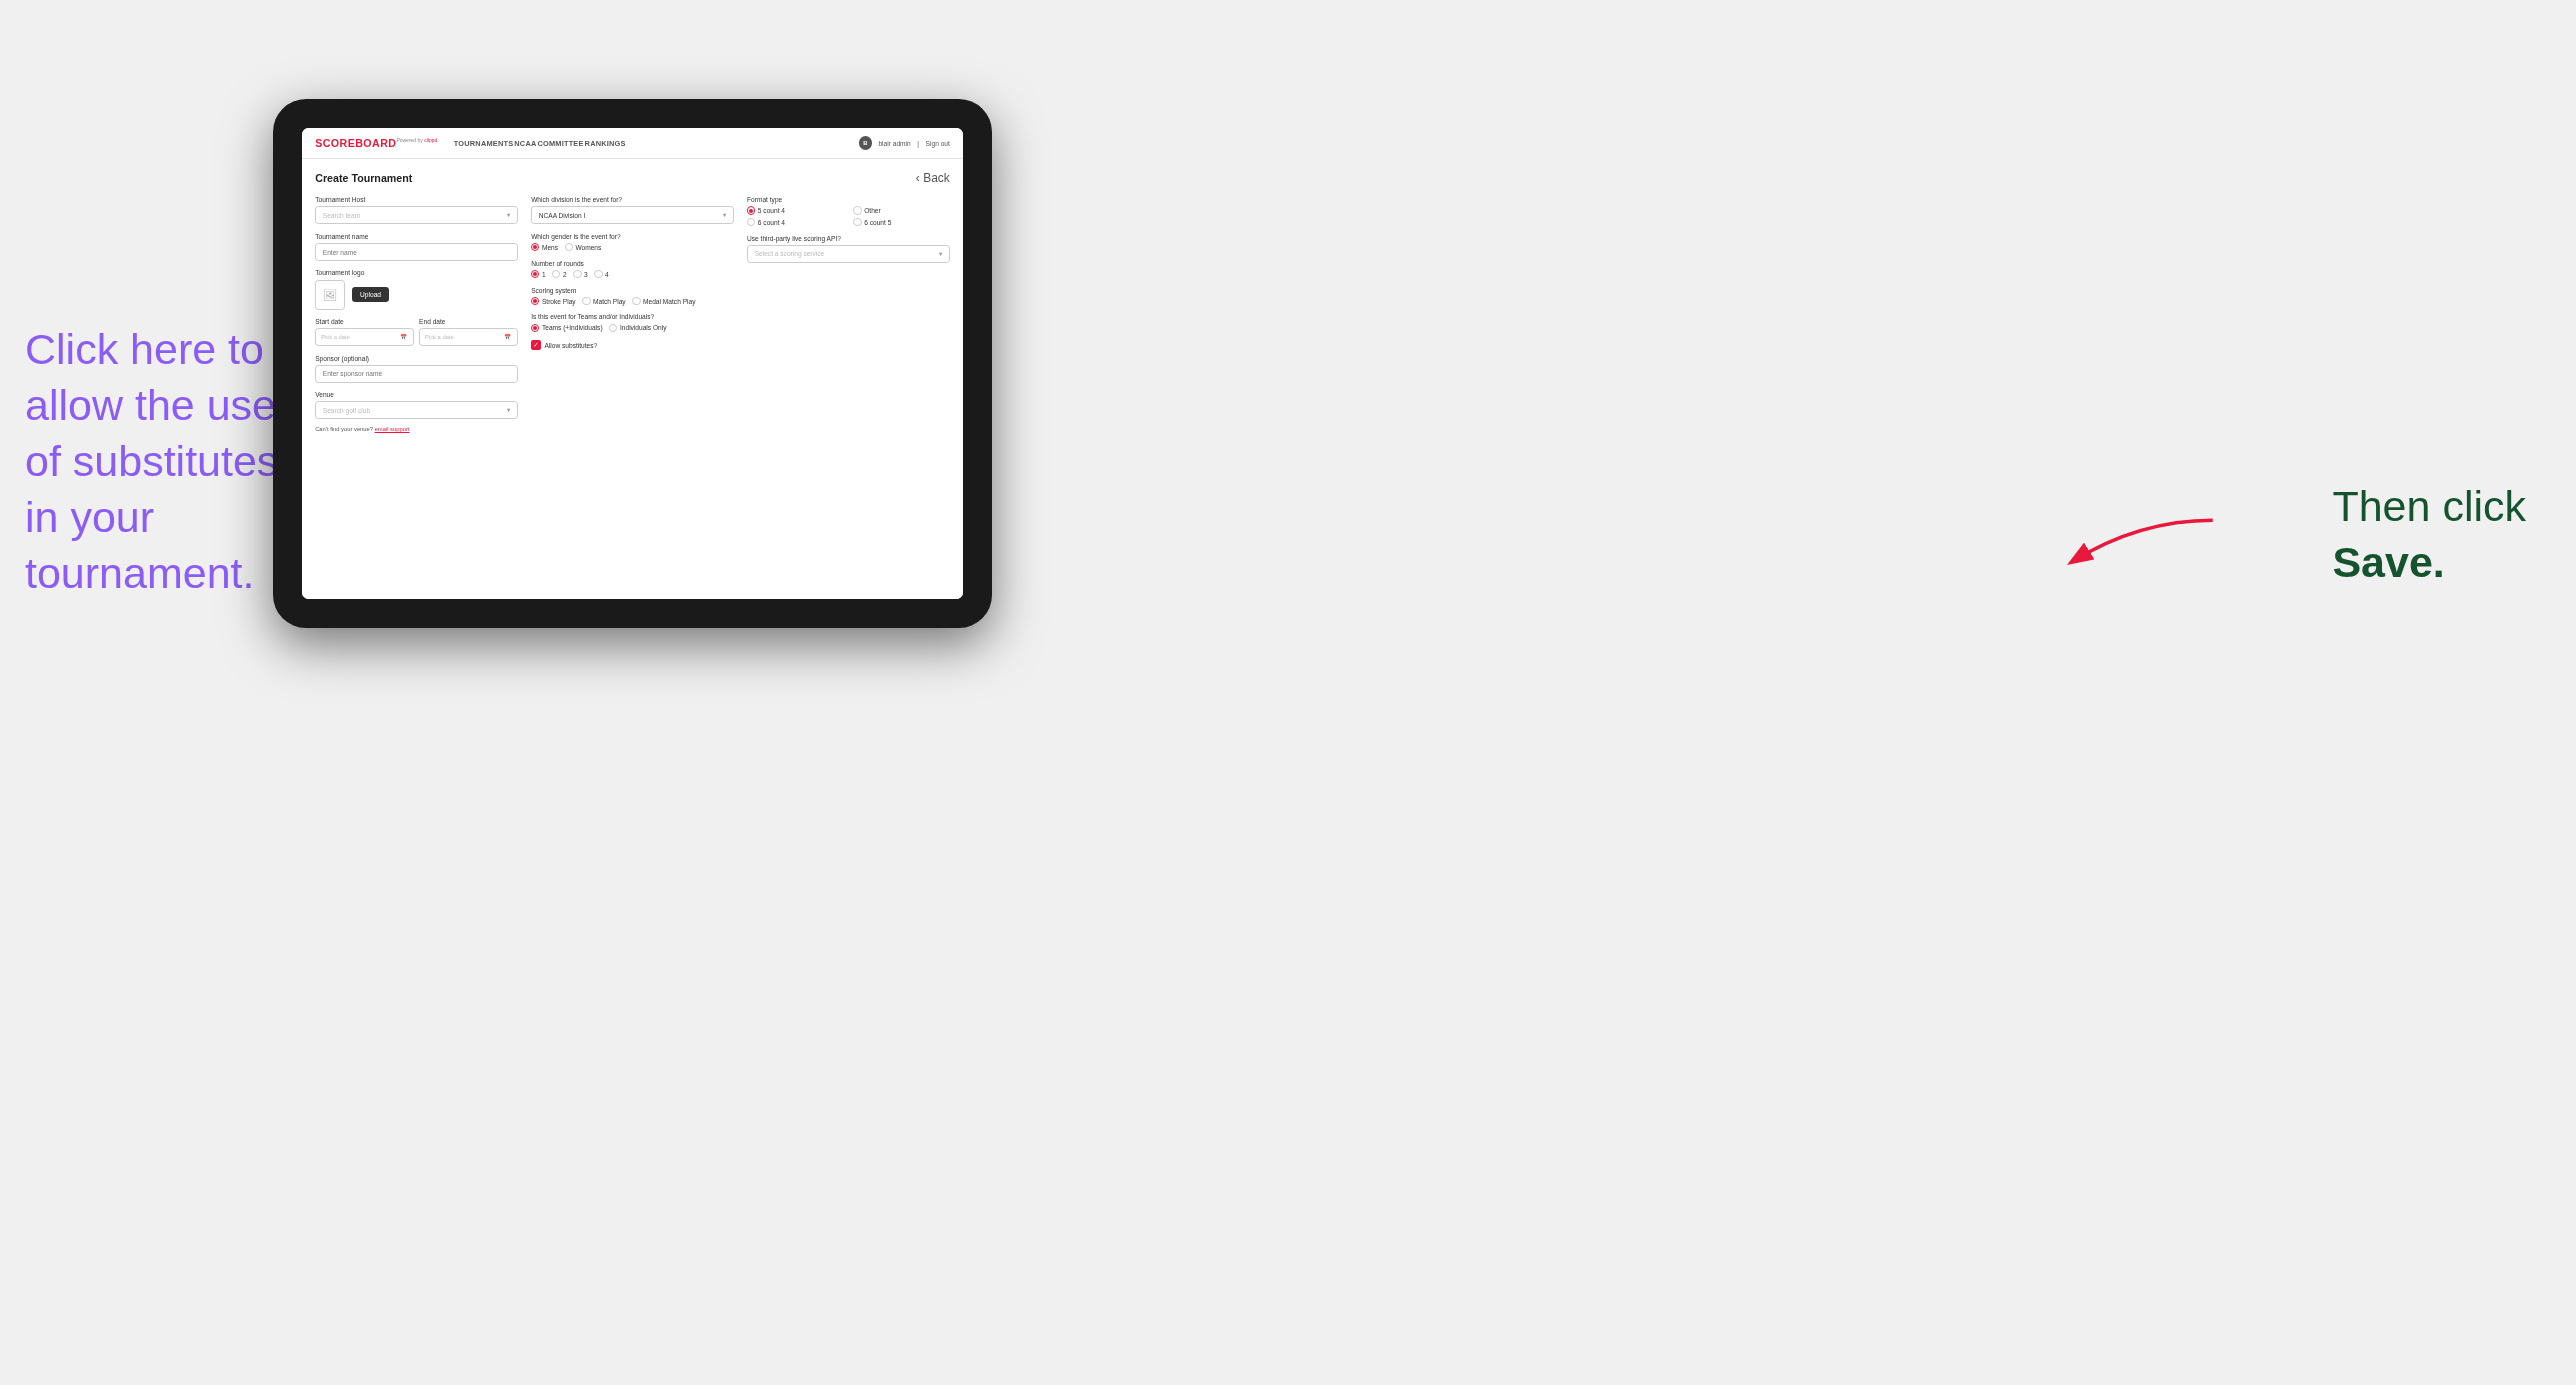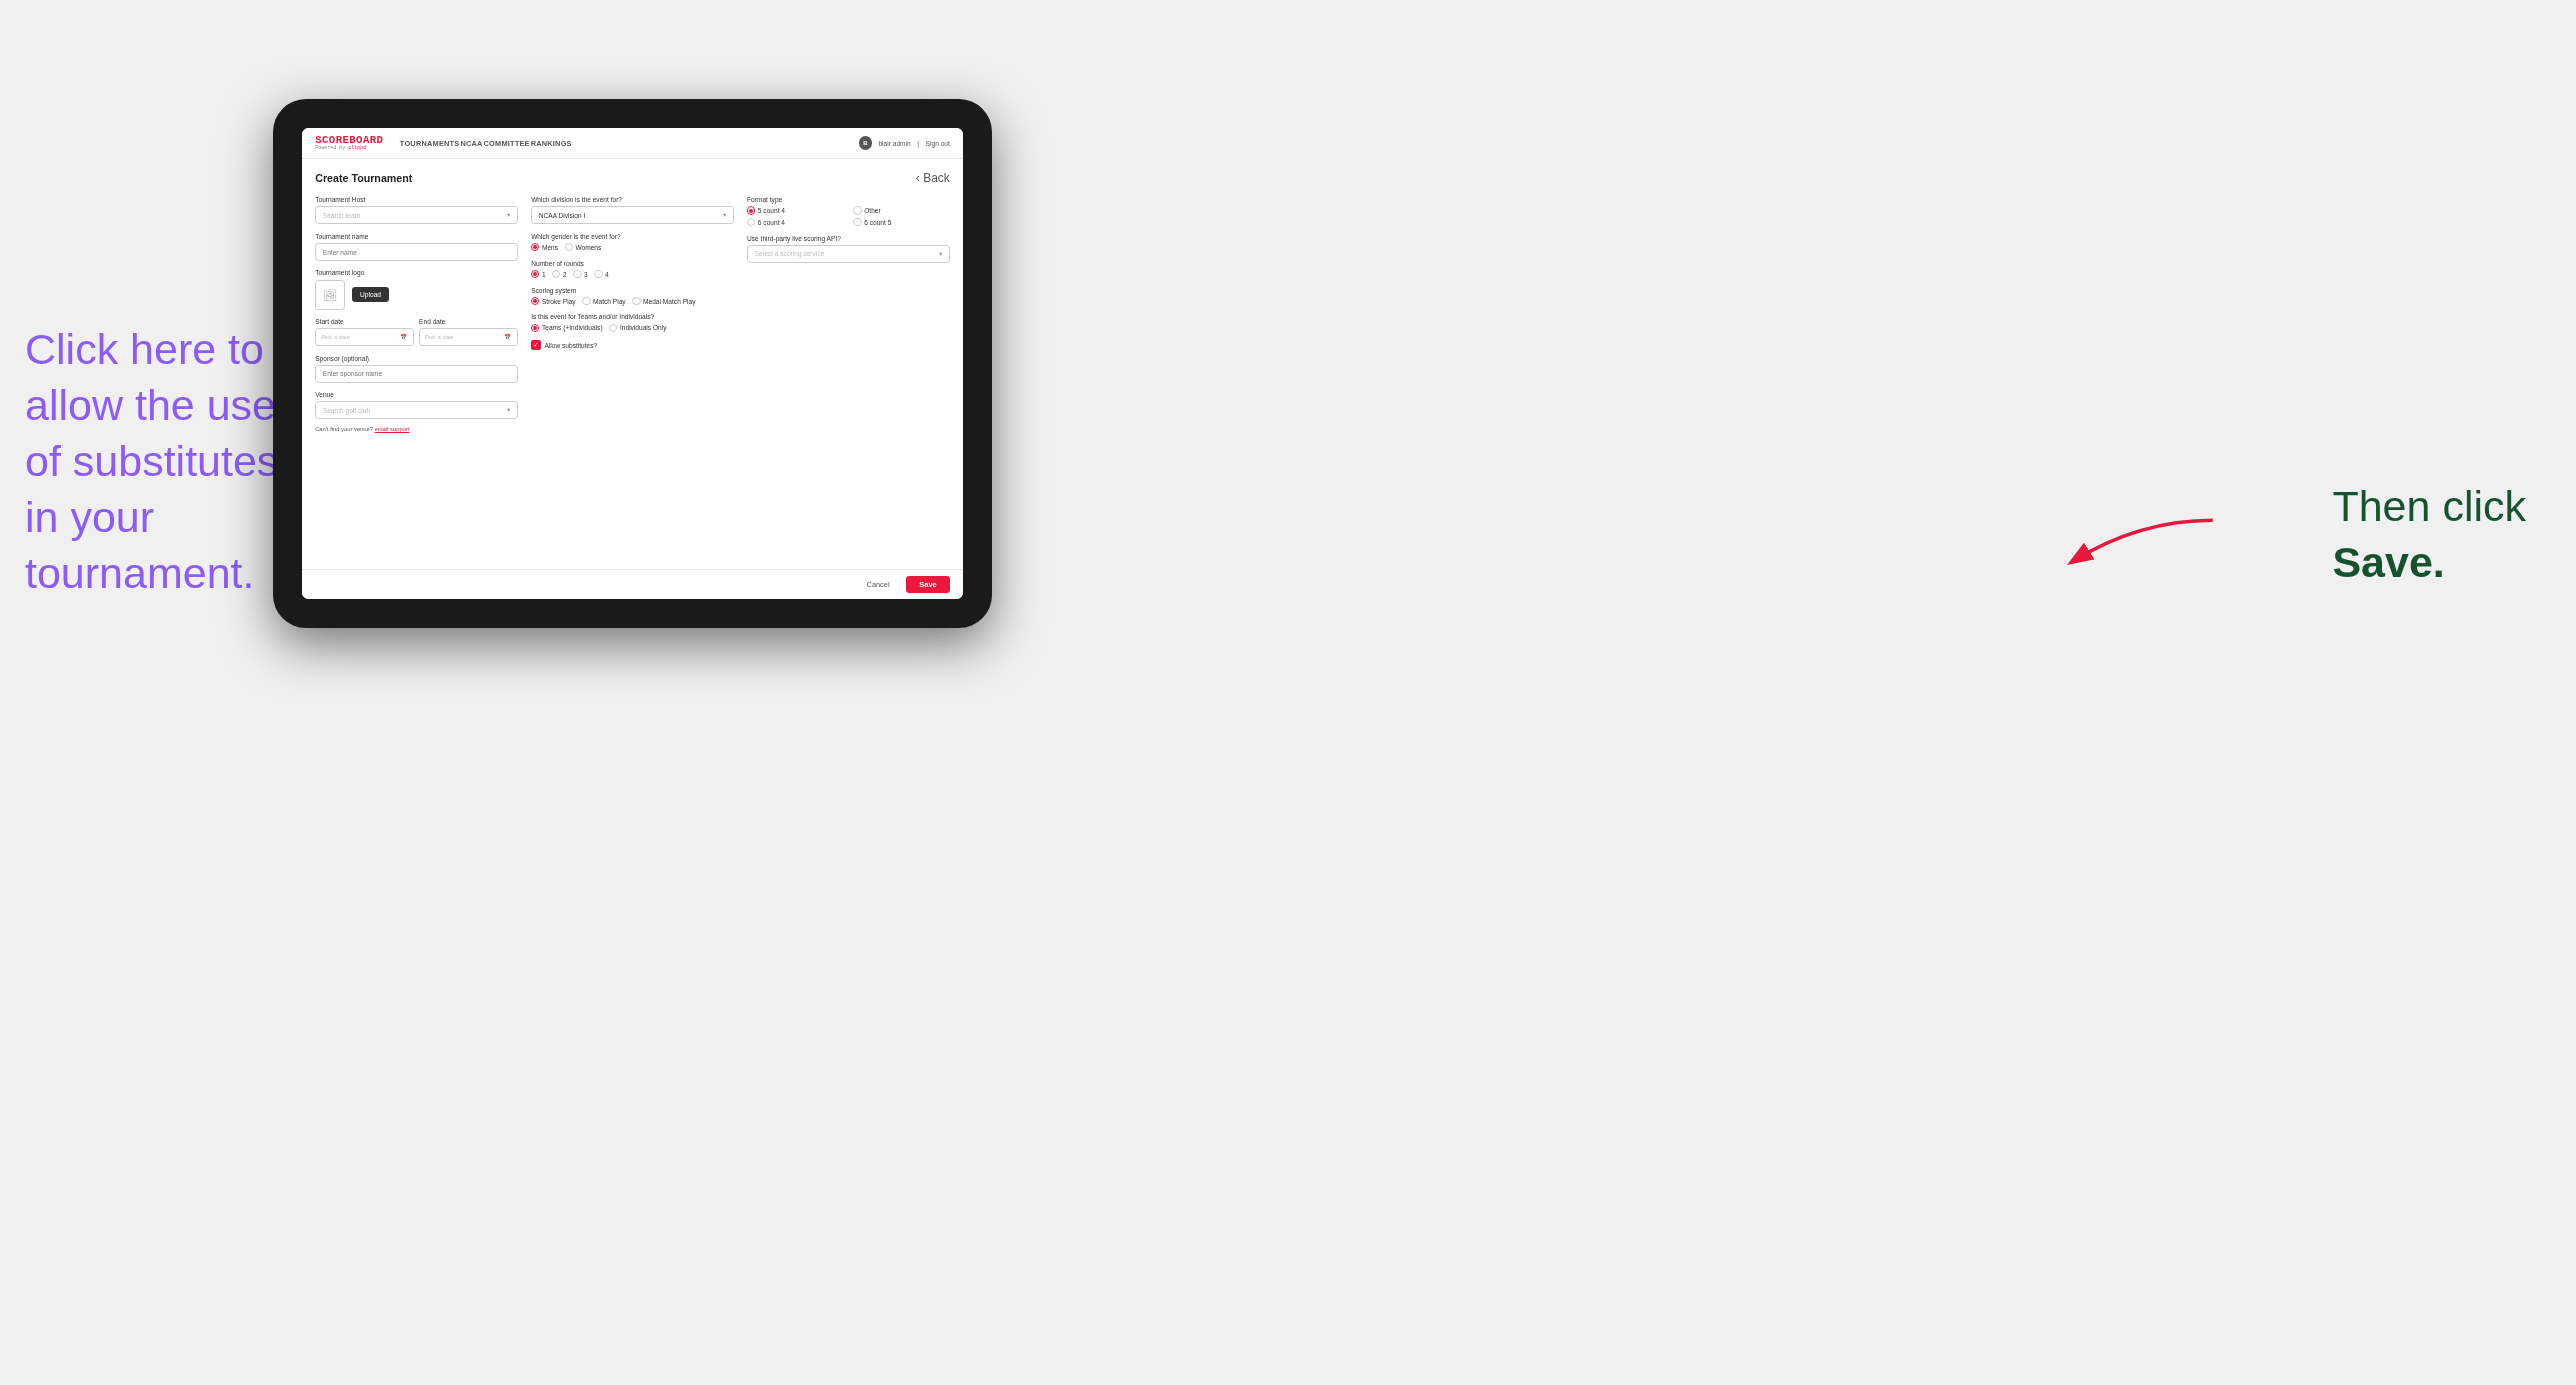--- a/index.html
+++ b/index.html
@@ -80,23 +80,22 @@
       display: flex;
       align-items: center;
       height: 31px;
       background: #fff;
       border-bottom: 0.8px solid #e5e5e5;
       padding: 0 13.2px;
       flex-shrink: 0;
     }
     .logo-block {
       display: flex;
-      flex-direction: column;
+      flex-direction: row;
       margin-right: 16.5px;
-      font-family: Liberation Mono, monospace;
     }
     .logo-scoreboard {
       font-size: 10.7px;
       font-weight: 900;
       color: #111;
       letter-spacing: 0.4px;
       line-height: 1;
     }
     .logo-scoreboard span {
       color: #e8193c;
@@ -617,20 +616,16 @@
             <label class="form-label">Use third-party live scoring API?</label>
             <div class="scoring-select">
               <span style="color:#bbb">Select a scoring service</span>
             </div>
           </div>
         </div>
 
       </div>
     </div>
 
-    <div class="footer-bar">
-      <button class="btn-cancel">Cancel</button>
-      <button class="btn-save">Save</button>
-    </div>
 
   </div>
 </div>
 
 
 </body></html>

